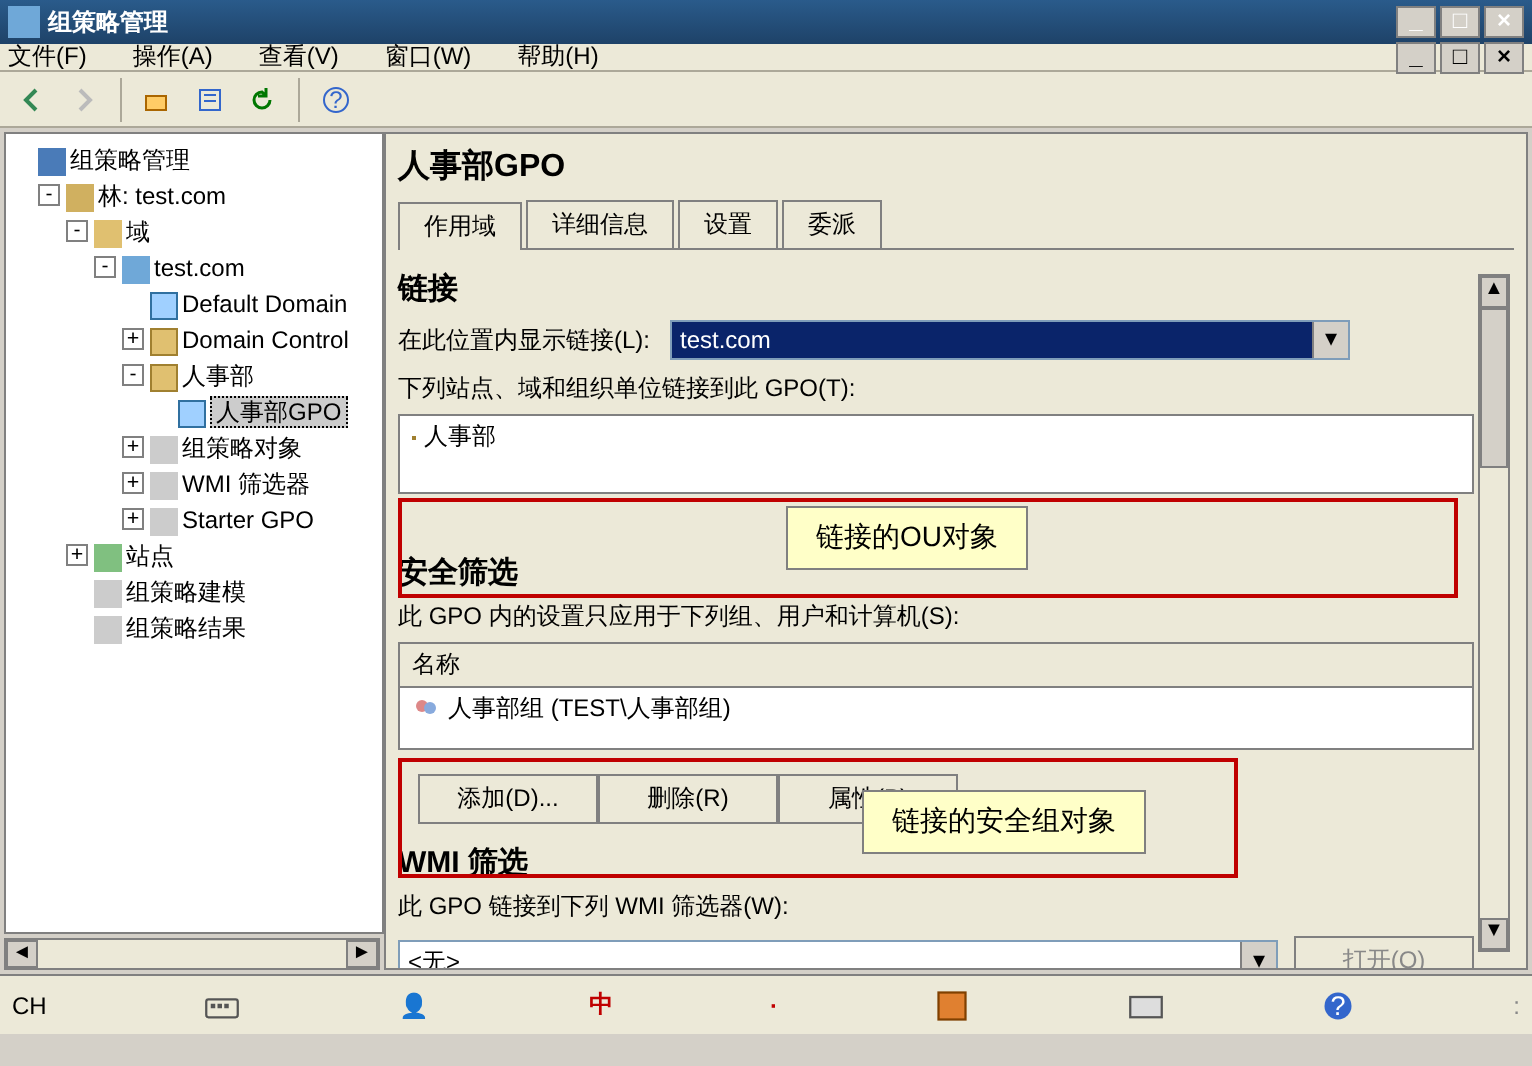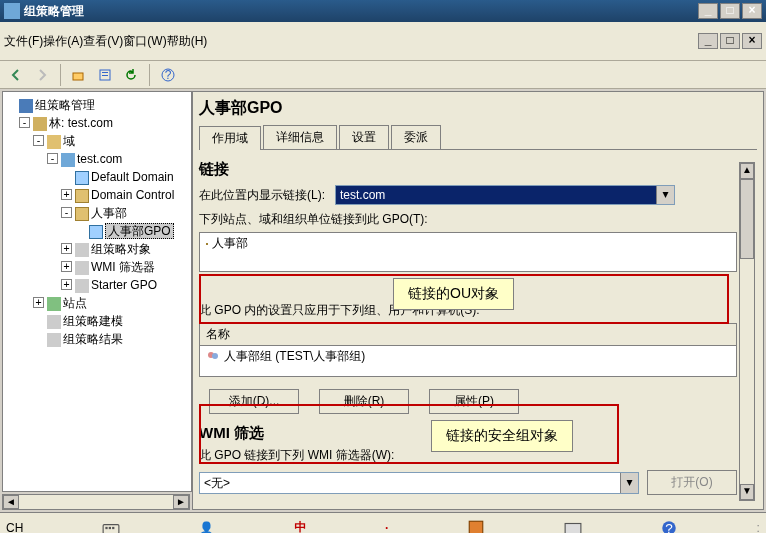--- a/index.html
+++ b/index.html
@@ -2,21 +2,21 @@
 <html><head>
 <meta charset="utf-8">
 <style>
 * { box-sizing: border-box; margin: 0; padding: 0; font-family: "Microsoft YaHei", "SimSun", Arial, sans-serif; font-size: 12px; }
 body { background: #d4d0c8; width: 766px; height: 533px; overflow: hidden; }
 .titlebar { background: linear-gradient(#2a5b8b,#1e4268); color: #fff; height: 22px; display: flex; align-items: center; padding: 0 4px; }
 .titlebar .icon { width: 16px; height: 16px; margin-right: 4px; background: #6fa8d8; display: inline-block; }
 .titlebar .title { flex: 1; font-weight: bold; }
 .winbtns { display: flex; gap: 2px; }
 .winbtn { width: 20px; height: 16px; background: #d4d0c8; border: 1px solid #808080; text-align: center; line-height: 12px; cursor: pointer; font-weight: bold; }
-.menubar { background: #ece9d8; height: 39px; display: flex; align-items: center; padding: 0 4px; gap: 0; border-bottom: 1px solid #aca899; position: relative; }
+.menubar { background: #ece9d8; height: 14px; display: flex; align-items: center; padding: 0 4px; gap: 23px; border-bottom: 1px solid #aca899; position: relative; }
 .menubar .item { cursor: pointer; }
 .menubar .winbtns { position: absolute; right: 4px; }
 .toolbar { background: #ece9d8; height: 28px; display: flex; align-items: center; padding: 0 6px; gap: 6px; border-bottom: 1px solid #aca899; }
 .tbtn { width: 20px; height: 20px; border: 1px solid transparent; display: flex; align-items: center; justify-content: center; cursor: pointer; }
 .tbtn svg { width: 14px; height: 14px; }
 .sep { width: 1px; height: 22px; background: #aca899; margin: 0 2px; }
 .workspace { display: flex; height: 423px; }
 .tree { width: 190px; background: #fff; border: 1px solid #808080; margin: 2px; overflow: auto; padding: 4px 2px; }
 .tree ul { list-style: none; padding-left: 14px; }
 .tree li { white-space: nowrap; line-height: 18px; position: relative; }
@@ -38,21 +38,21 @@
 .tab.active { background: #ece9d8; top: 1px; }
 .section { margin-top: 10px; }
 .section h4 { font-weight: bold; margin-bottom: 4px; font-size: 15px; }
 .combo { display: inline-block; background: #0a246a; color: #fff; border: 1px solid #7f9db9; width: 340px; height: 20px; padding: 2px 4px; position: relative; }
 .combo .arrow { position: absolute; right: 0; top: 0; width: 18px; height: 18px; background: #d4d0c8; border-left: 1px solid #808080; text-align: center; line-height: 16px; color: #000; }
 .listbox { background: #fff; border: 1px solid #808080; height: 40px; }
 .listhdr { background: #ece9d8; border-bottom: 1px solid #808080; padding: 2px 6px; }
 .listrow { padding: 2px 6px; display: flex; align-items: center; gap: 4px; }
 .annot { position: absolute; border: 2px solid #c00000; pointer-events: none; z-index: 5; }
 .annot-label { position: absolute; background: #ffffc8; border: 1px solid #808080; padding: 6px 14px; z-index: 6; pointer-events: none; font-size: 14px; }
-.btnrow { display: flex; gap: 20px; margin-top: 12px; justify-content: flex-start; padding-left: 10px; }
+.btnrow { display: flex; margin-top: 12px; justify-content: flex-start; padding-left: 10px; }
 .btn { min-width: 90px; padding: 3px 14px; border: 1px solid #808080; background: #ece9d8; cursor: pointer; text-align: center; }
 .wmirow { display: flex; gap: 8px; align-items: center; margin-top: 6px; }
 .wmirow .sel { flex: 1; background: #fff; border: 1px solid #7f9db9; height: 22px; padding: 2px 4px; position: relative; }
 .wmirow .sel .arrow { position: absolute; right: 0; top: 0; width: 18px; height: 20px; background: #d4d0c8; border-left: 1px solid #808080; text-align: center; line-height: 18px; }
 .status { height: 30px; background: #ece9d8; border-top: 1px solid #808080; display: flex; align-items: center; justify-content: space-between; padding: 0 6px; gap: 4px; }
 .status .sic { width: 18px; height: 18px; display: inline-flex; align-items: center; justify-content: center; }
 .red { color: #c00000; font-weight: bold; }
 .vscroll { position: absolute; right: 8px; top: 70px; bottom: 8px; width: 16px; background: #ece9d8; border: 1px solid #808080; }
 .vscroll .vbtn { height: 16px; background: #d4d0c8; border: 1px solid #808080; text-align: center; line-height: 12px; font-size: 10px; }
 .vscroll .thumb { margin-top: 0; height: 80px; background: #d4d0c8; border: 1px solid #808080; }
@@ -193,20 +193,21 @@
           <span class="ic ic-ou"></span>
           <span>人事部</span>
         </div>
       </div>
     </div>
 
     <div class="annot" style="left:6px; top:182px; width:530px; height:50px;"></div>
     <div class="annot-label" style="left:200px; top:186px;">链接的OU对象</div>
 
     <div class="section" style="margin-top:30px;">
+      <h4>安全筛选</h4>
       <div style="margin:4px 0;">此 GPO 内的设置只应用于下列组、用户和计算机(S):</div>
       <div class="listbox" style="height:54px;">
         <div class="listhdr">名称</div>
         <div class="listrow">
           <span style="width:14px;height:14px;display:inline-block;">
             <svg viewBox="0 0 14 14">
                   <circle cx="5" cy="5" r="3" fill="#d88"></circle>
                   <circle cx="9" cy="6" r="3" fill="#8ad"></circle>
                 </svg>
           </span>

